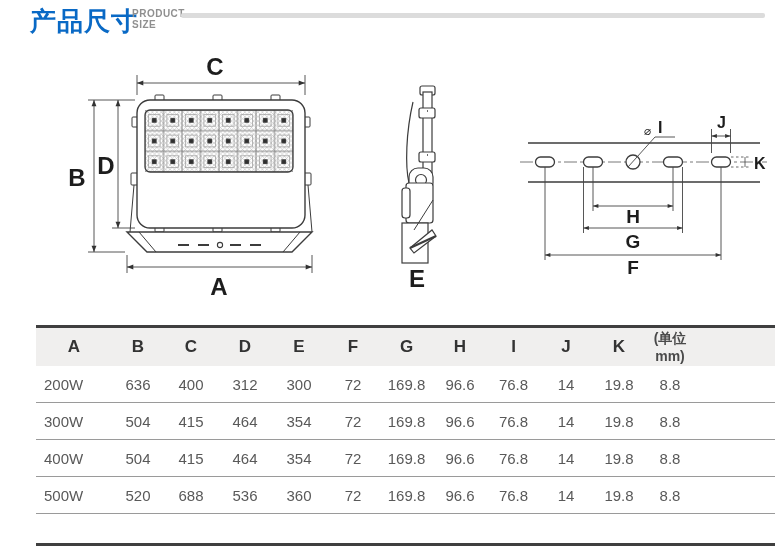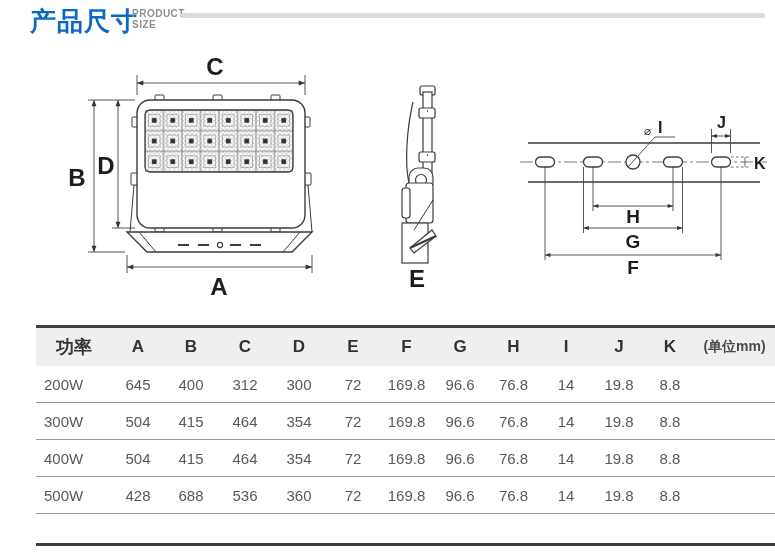--- a/index.html
+++ b/index.html
@@ -186,38 +186,37 @@
   <text class="dimS" x="153" y="30">I</text>
   <text class="dimS" x="216.5" y="25" text-anchor="middle">J</text>
   <text class="dimS" x="249" y="66">K</text>
   <text class="dimM" x="128" y="120" text-anchor="middle">H</text>
   <text class="dimM" x="128" y="145" text-anchor="middle">G</text>
   <text class="dimM" x="128" y="171" text-anchor="middle">F</text>
 </svg>
 
 <div class="tbl">
   <div class="trow thead">
-    <div class="tcell power">功率</div>
     <div class="tcell">A</div>
     <div class="tcell">B</div>
     <div class="tcell">C</div>
     <div class="tcell">D</div>
     <div class="tcell">E</div>
     <div class="tcell">F</div>
     <div class="tcell">G</div>
     <div class="tcell">H</div>
     <div class="tcell">I</div>
     <div class="tcell">J</div>
     <div class="tcell">K</div>
     <div class="tcell unit">(单位mm)</div>
   </div>
 
   <div class="trow tdata">
     <div class="tcell power">200W</div>
-    <div class="tcell">645</div>
+    <div class="tcell">636</div>
     <div class="tcell">400</div>
     <div class="tcell">312</div>
     <div class="tcell">300</div>
     <div class="tcell">72</div>
     <div class="tcell">169.8</div>
     <div class="tcell">96.6</div>
     <div class="tcell">76.8</div>
     <div class="tcell">14</div>
     <div class="tcell">19.8</div>
     <div class="tcell">8.8</div>
@@ -251,21 +250,21 @@
     <div class="tcell">96.6</div>
     <div class="tcell">76.8</div>
     <div class="tcell">14</div>
     <div class="tcell">19.8</div>
     <div class="tcell">8.8</div>
     <div class="tcell"></div>
   </div>
 
   <div class="trow tdata">
     <div class="tcell power">500W</div>
-    <div class="tcell">428</div>
+    <div class="tcell">520</div>
     <div class="tcell">688</div>
     <div class="tcell">536</div>
     <div class="tcell">360</div>
     <div class="tcell">72</div>
     <div class="tcell">169.8</div>
     <div class="tcell">96.6</div>
     <div class="tcell">76.8</div>
     <div class="tcell">14</div>
     <div class="tcell">19.8</div>
     <div class="tcell">8.8</div>

